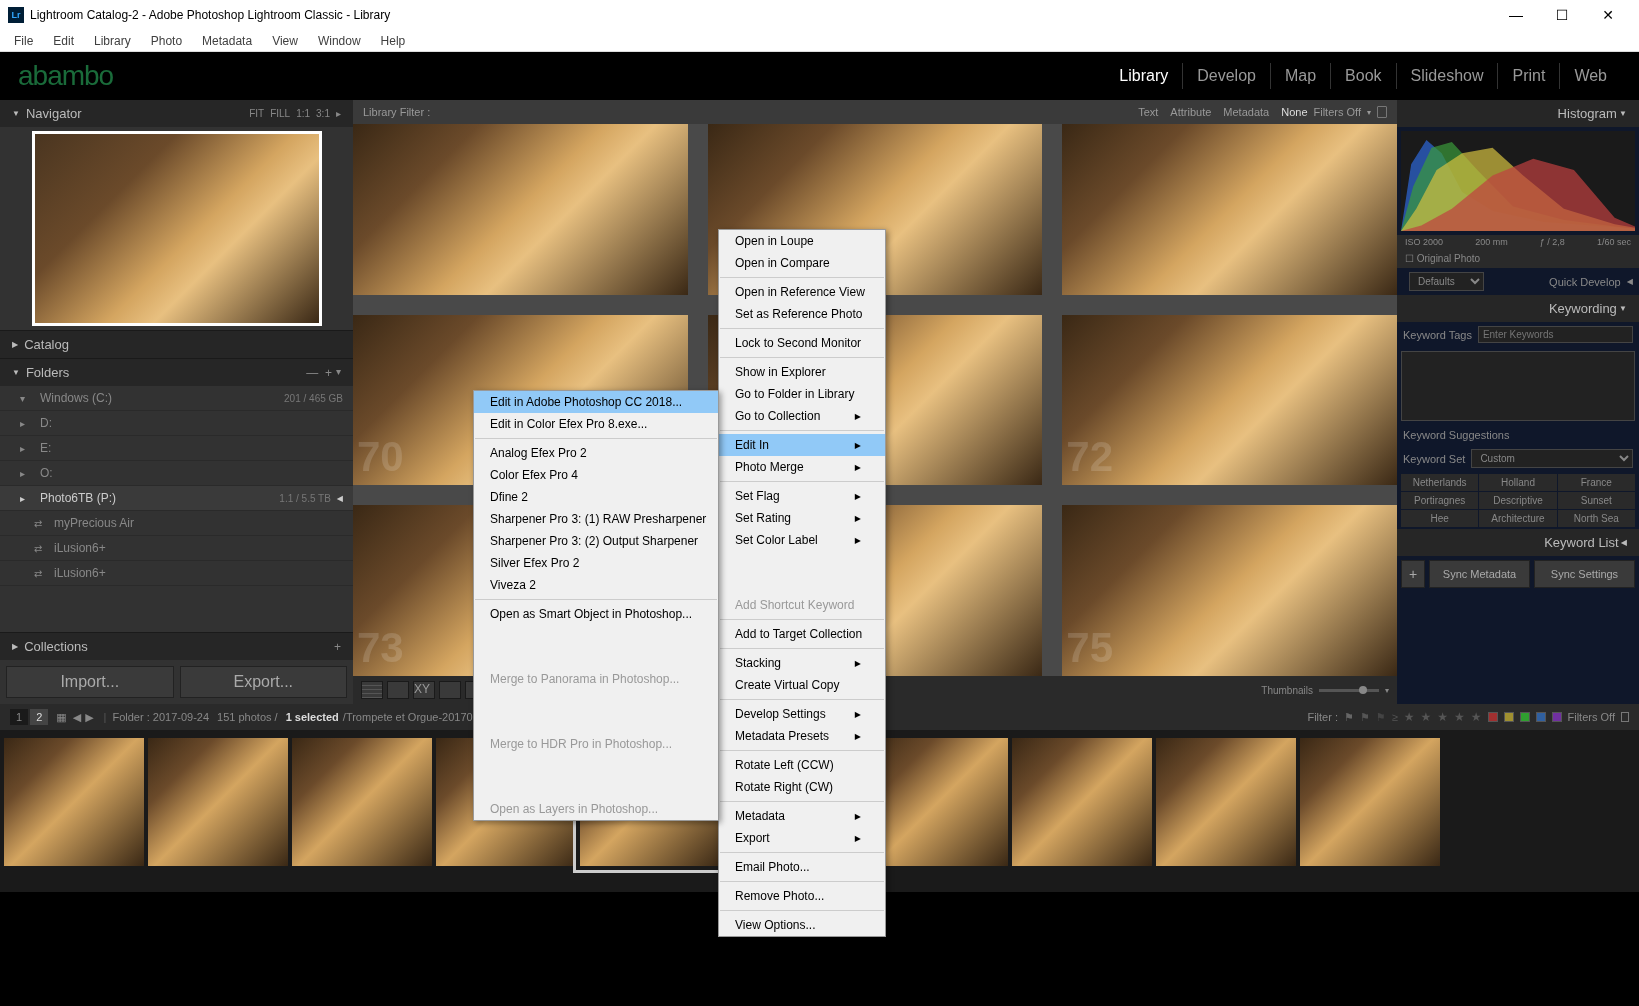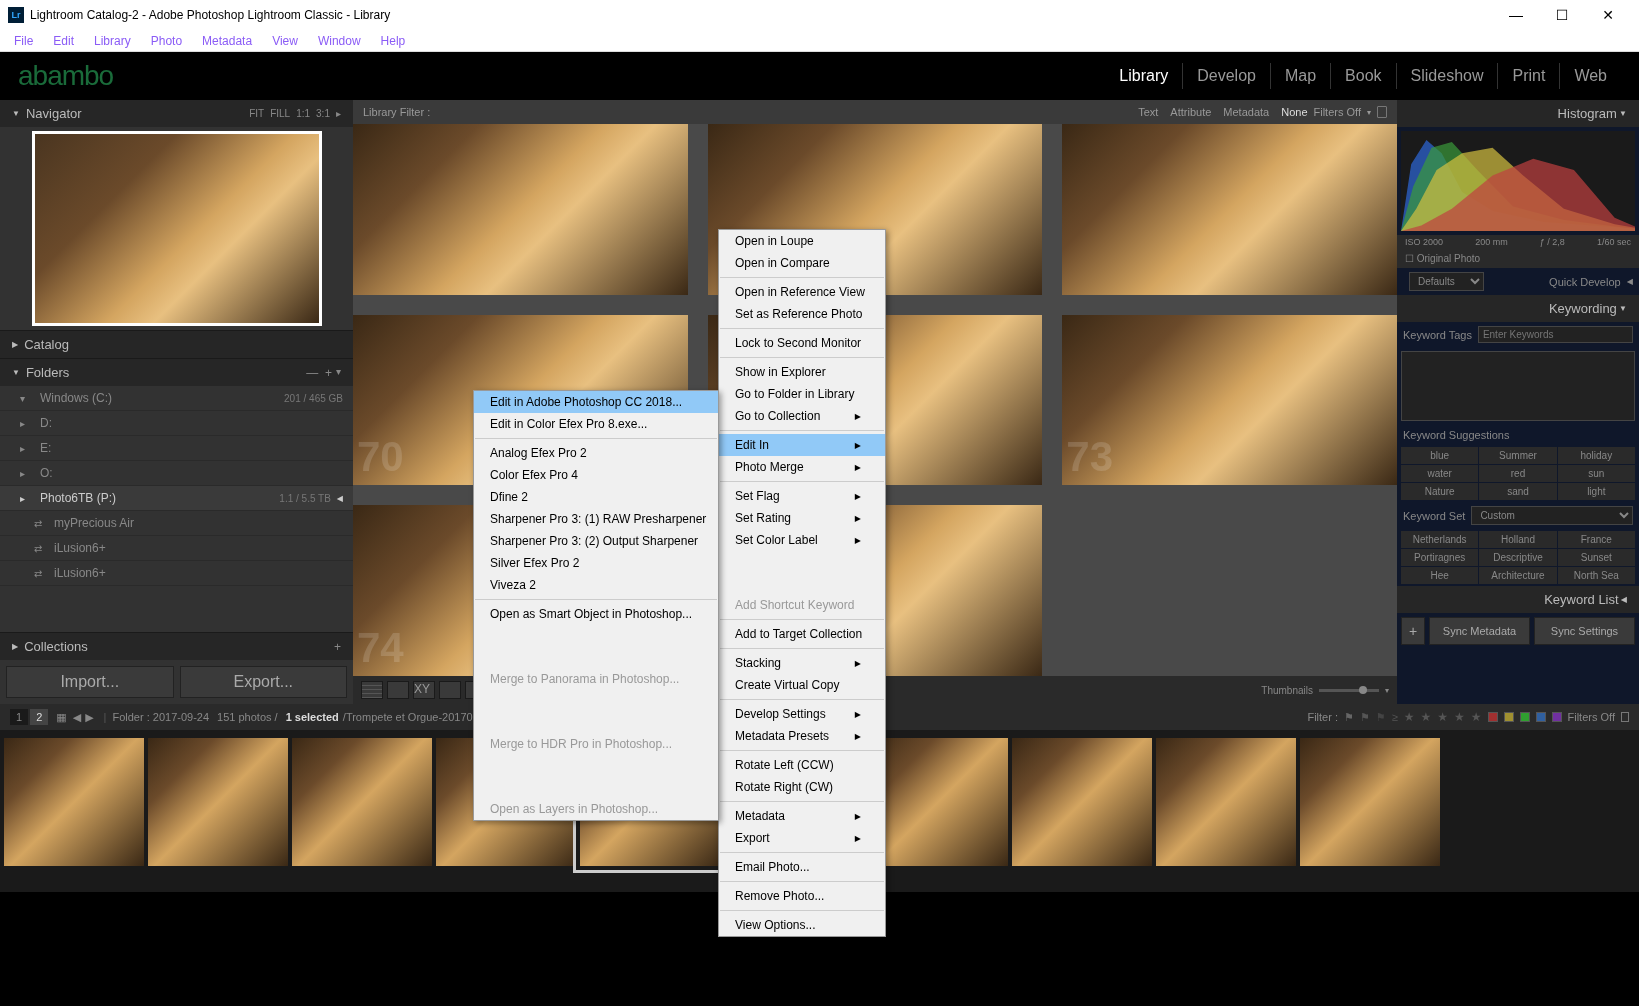--- a/index.html
+++ b/index.html
@@ -5,21 +5,21 @@
 * { margin: 0; padding: 0; box-sizing: border-box; font-family: "Segoe UI", Tahoma, sans-serif; }
 body { background: #000; color: #999; font-size: 12px; overflow: hidden; width: 1639px; height: 1006px; position: relative; }
 
 
 .titlebar { background: #fff; height: 30px; display: flex; align-items: center; padding: 0 8px; color: #000; font-size: 12px; }
 .titlebar .lr-icon { width: 16px; height: 16px; background: #001e36; color: #31a8ff; display: inline-flex; align-items: center; justify-content: center; font-size: 9px; font-weight: bold; margin-right: 6px; }
 .titlebar .win-controls { margin-left: auto; display: flex; gap: 0; }
 .titlebar .win-btn { width: 46px; height: 30px; display: flex; align-items: center; justify-content: center; font-size: 14px; }
 
 
-.menubar { background: #fff; height: 22px; display: flex; align-items: center; padding: 0 4px; color: #8b5cf6; font-size: 12px; border-bottom: 1px solid #ddd; }
+.menubar { background: #fff; height: 22px; display: flex; align-items: center; padding: 0 4px; color: #404040; font-size: 12px; border-bottom: 1px solid #ddd; }
 .menubar span { padding: 2px 10px; }
 
 
 .top-header { background: #000; height: 48px; display: flex; align-items: center; padding: 0 18px; }
 .logo { color: #1a6b3a; font-size: 28px; font-weight: 300; letter-spacing: -1px; }
 .module-picker { margin-left: auto; display: flex; gap: 0; align-items: center; font-size: 16px; }
 .module-picker .mod { padding: 4px 14px; color: #999; border-left: 1px solid #333; }
 .module-picker .mod:first-child { border-left: none; }
 .module-picker .mod.active { color: #fff; font-weight: 500; }
 
@@ -232,20 +232,23 @@
         <div class="thumb"></div>
         <div class="thumb"></div>
         <div class="thumb"></div>
         <div class="thumb">
           <div class="num">70</div>
         </div>
         <div class="thumb">
           <div class="num">71</div>
         </div>
         <div class="thumb">
+          <div class="num">72</div>
+        </div>
+        <div class="thumb">
           <div class="num">73</div>
         </div>
         <div class="thumb">
           <div class="num">74</div>
         </div>
         <div class="thumb">
           <div class="num">75</div>
         </div>
       </div>
     <div class="toolbar">
@@ -296,31 +299,20 @@
         <span>Keywording</span>
         <span class="tri-r">&nbsp;▼</span>
     </div>
     <div class="kw-row">
       <span>Keyword Tags</span>
       <input placeholder="Enter Keywords" style="">
     </div>
     <div class="kw-box"></div>
     <div class="kw-row">
         <span>Keyword Suggestions</span>
-      </div>
-    <div class="kw-grid" id="sugg-grid">
-        <div>blue</div>
-        <div>Summer</div>
-        <div>holiday</div>
-        <div>water</div>
-        <div>red</div>
-        <div>sun</div>
-        <div>Nature</div>
-        <div>sand</div>
-        <div>light</div>
       </div>
     <div class="kw-row">
       <span>Keyword Set</span>
       <select><option>Custom</option></select>
     </div>
     <div class="kw-grid" id="set-grid">
         <div>Netherlands</div>
         <div>Holland</div>
         <div>France</div>
         <div>Portiragnes</div>

